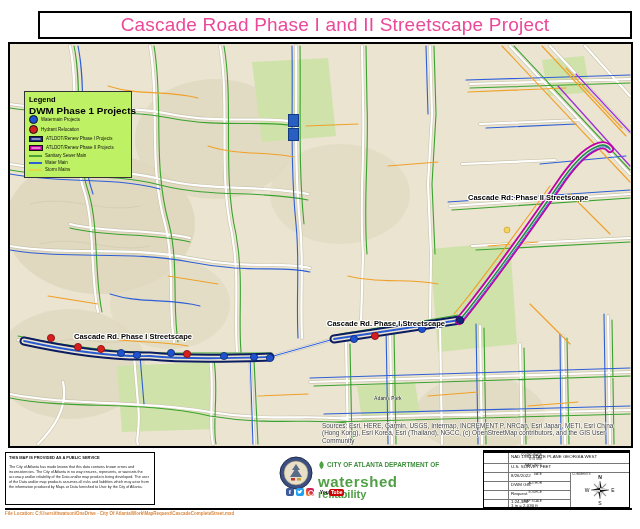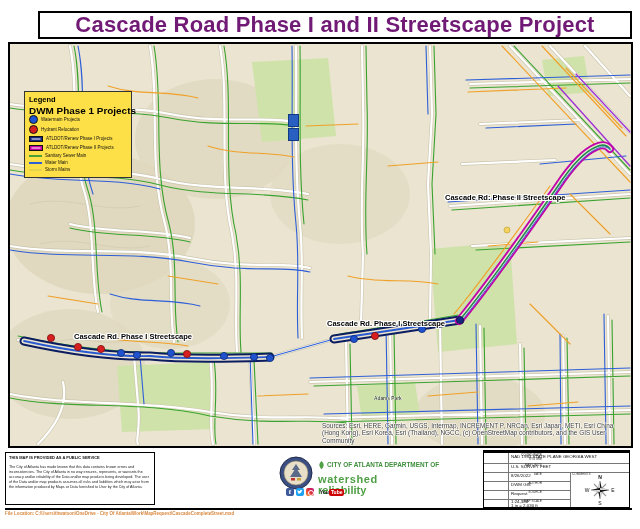--- a/index.html
+++ b/index.html
@@ -2,40 +2,40 @@
 <html><head>
 <meta charset="utf-8">
 <style>
   html,body{margin:0;padding:0;background:#ffffff;}
   #sheet{position:relative;width:640px;height:529px;background:#fff;
          font-family:"Liberation Sans",sans-serif;overflow:hidden;}
 
   
   #title-box{position:absolute;left:38px;top:11px;width:594px;height:28px;
     border:2px solid #000;box-sizing:border-box;display:flex;align-items:center;justify-content:center;}
-  #title-box .t-txt{font-size:22px;font-weight:bold;color:#701a75;letter-spacing:.2px;white-space:nowrap;}
+  #title-box .t-txt{font-size:19px;font-weight:normal;color:#ec4899;letter-spacing:.2px;white-space:nowrap;}
 
   
   #map-frame{position:absolute;left:8px;top:42px;width:625px;height:406px;
     border:2px solid #000;box-sizing:border-box;background:#eae4d0;overflow:hidden;}
   #basemap{position:absolute;left:0;top:0;}
 
   .map-label{position:absolute;font-size:7.5px;font-weight:bold;color:#000;white-space:nowrap;z-index:4;
     text-shadow:-1px 0 0 #fff,1px 0 0 #fff,0 -1px 0 #fff,0 1px 0 #fff,
                 -1px -1px 0 #fff,1px 1px 0 #fff,-1px 1px 0 #fff,1px -1px 0 #fff;}
   .park-label{position:absolute;z-index:3;color:#3e4d33;font-weight:bold;
     text-shadow:0 0 1px #fff, -1px 0 0 #fff,1px 0 0 #fff;}
 
   .t{font-size:8px;transform-origin:0 0;display:block;}
 
   #attribution{position:absolute;left:312px;top:378px;z-index:4;color:#3d3d3d;
     text-shadow:-1px 0 0 rgba(255,255,255,.85),1px 0 0 rgba(255,255,255,.85),0 1px 0 rgba(255,255,255,.85),0 -1px 0 rgba(255,255,255,.85);}
 
   
-  #legend{position:absolute;left:14px;top:47px;width:108px;background:#fde047;border:1px solid #333;
+  #legend{position:absolute;left:14px;top:47px;width:108px;background:#bef264;border:1px solid #333;
     box-sizing:border-box;padding:3px 4px 4px 4px;z-index:6;}
   #legend .lg-title{font-size:7.5px;font-weight:bold;color:#000;margin-bottom:3px;}
   #legend .lg-sub{font-weight:bold;color:#000;transform:scale(.62);transform-origin:0 50%;white-space:nowrap;}
   .lg-row{display:flex;align-items:center;gap:3px;height:9px;}
   .lg-row.tall{height:10px;}
   .lg-row.thin{height:7px;}
   .lg-label{transform:scale(.56);transform-origin:0 50%;white-space:nowrap;font-size:8px;color:#111;}
   .sw-circle{width:7px;height:7px;border-radius:50%;border:1px solid #111;flex:0 0 auto;}
   .sw-circle.blue{background:#1d55d4;} .sw-circle.red{background:#d81f1f;}
   .sw-rect{width:14px;height:6px;border:1px solid #111;background:#fff;flex:0 0 auto;box-sizing:border-box;}
@@ -47,21 +47,21 @@
   
   #disclaimer{position:absolute;left:5px;top:452px;width:150px;height:53px;border:1px solid #000;
     box-sizing:border-box;padding:2px 3px;background:#fff;overflow:hidden;}
   #disclaimer .d-head{font-weight:bold;color:#111;transform:scale(.5);width:288px;line-height:1.2;}
   #disclaimer .d-body{color:#222;transform:scale(.46);width:312px;line-height:1.32;}
 
   #seal{position:absolute;left:279px;top:456px;z-index:2;}
   #branding{position:absolute;left:318px;top:457px;line-height:1;}
   #branding .dept{display:flex;align-items:center;gap:2px;}
   #branding .dept-txt{font-weight:bold;color:#3f8f3d;transform:scale(.4);transform-origin:0 50%;white-space:nowrap;}
-  #branding .w1{font-size:11px;font-weight:bold;color:#4f9f45;letter-spacing:.6px;margin-top:1px;}
+  #branding .w1{font-size:15px;font-weight:bold;color:#4f9f45;letter-spacing:.6px;margin-top:1px;}
   #branding .w2{font-size:11px;font-weight:bold;color:#4f9f45;letter-spacing:0;margin-top:0px;}
 
   #social{position:absolute;left:286px;top:488px;display:flex;align-items:center;gap:2px;z-index:2;}
   .icn{width:8px;height:8px;border-radius:2px;flex:0 0 auto;position:relative;}
   .icn.fb{background:#3c5a99;color:#fff;font-weight:bold;font-size:7px;text-align:center;line-height:9px;font-family:"Liberation Serif",serif;}
   .icn.ig{background:linear-gradient(45deg,#f09433,#dc2743 60%,#bc1888);}
   .icn.ig::after{content:"";position:absolute;left:1.5px;top:1.5px;width:4px;height:4px;border:1px solid #fff;border-radius:50%;}
   .yt{display:flex;align-items:center;margin-left:2px;}
   .yt .you{font-size:6px;font-weight:bold;color:#111;transform:scale(.85);transform-origin:100% 50%;}
   .yt .tube{background:#cc0000;color:#fff;font-weight:bold;font-size:5px;border-radius:2px;padding:1px 2px;line-height:1;}
@@ -233,21 +233,21 @@
         <circle cx="177" cy="310" r="3.6"></circle>
           <circle cx="365" cy="292" r="3.6"></circle>
       </g>
     </svg>
 
     <div class="shield">
         <div></div>
         <div></div>
       </div>
 
-    <div class="map-label" style="left:435px;top:149px;">Cascade Rd: Phase II Streetscape</div>
+    <div class="map-label" style="left:458px;top:149px;">Cascade Rd: Phase II Streetscape</div>
     <div class="map-label" style="left:317px;top:275px;">Cascade Rd. Phase I Streetscape</div>
     <div class="map-label" style="left:64px;top:288px;">Cascade Rd. Phase I Streetscape</div>
     <div class="park-label" style="left:364px;top:352px;">
         <span class="t" style="transform:scale(.6);white-space:nowrap;">Adams Park</span>
       </div>
 
     <div id="attribution">
       <span class="t" style="transform:scale(.8);width:382px;line-height:1.18;">Sources: Esri, HERE, Garmin, USGS, Intermap, INCREMENT P, NRCan, Esri Japan, METI, Esri China (Hong Kong), Esri Korea, Esri (Thailand), NGCC, (c) OpenStreetMap contributors, and the GIS User Community</span>
     </div>
 

